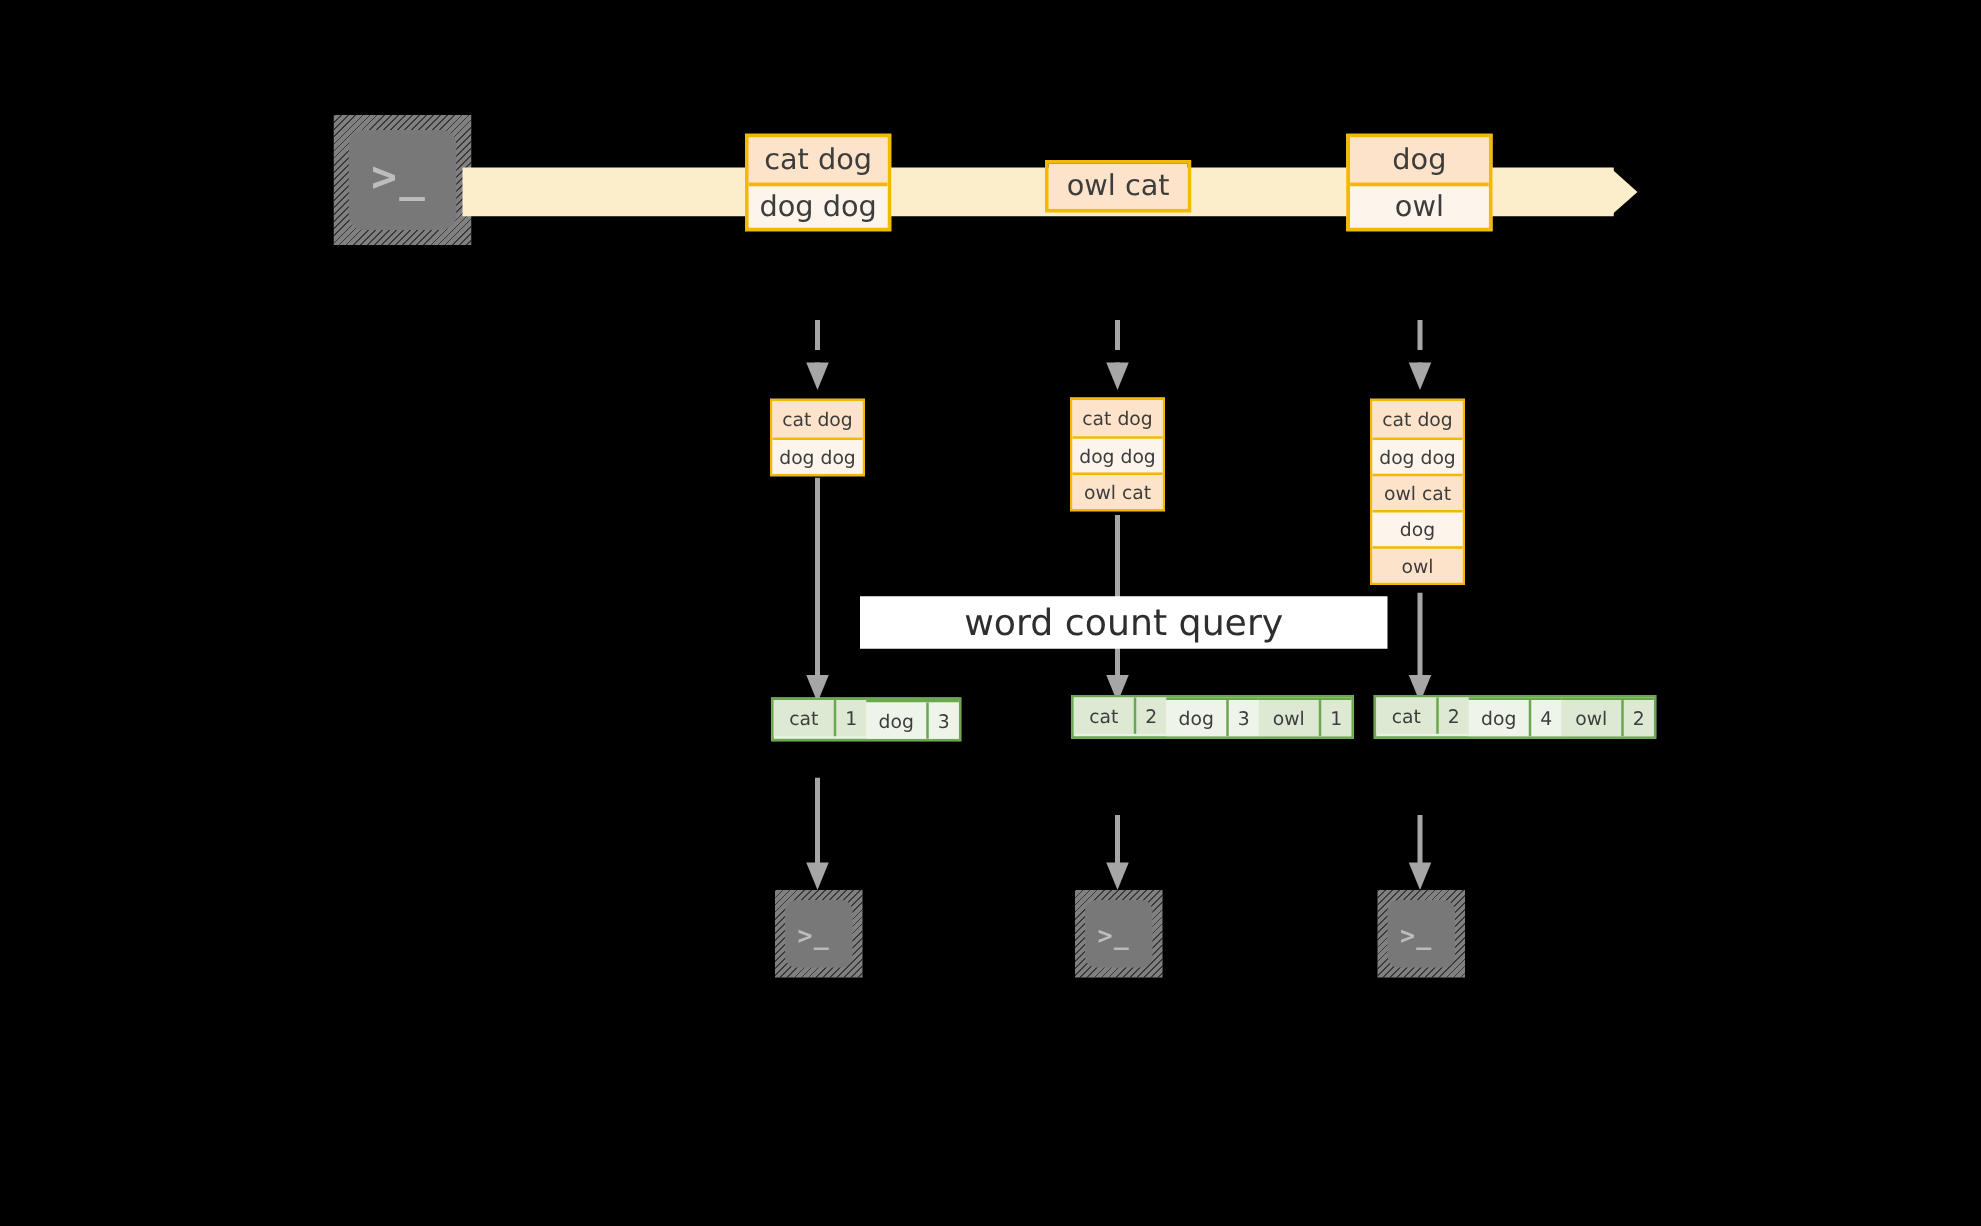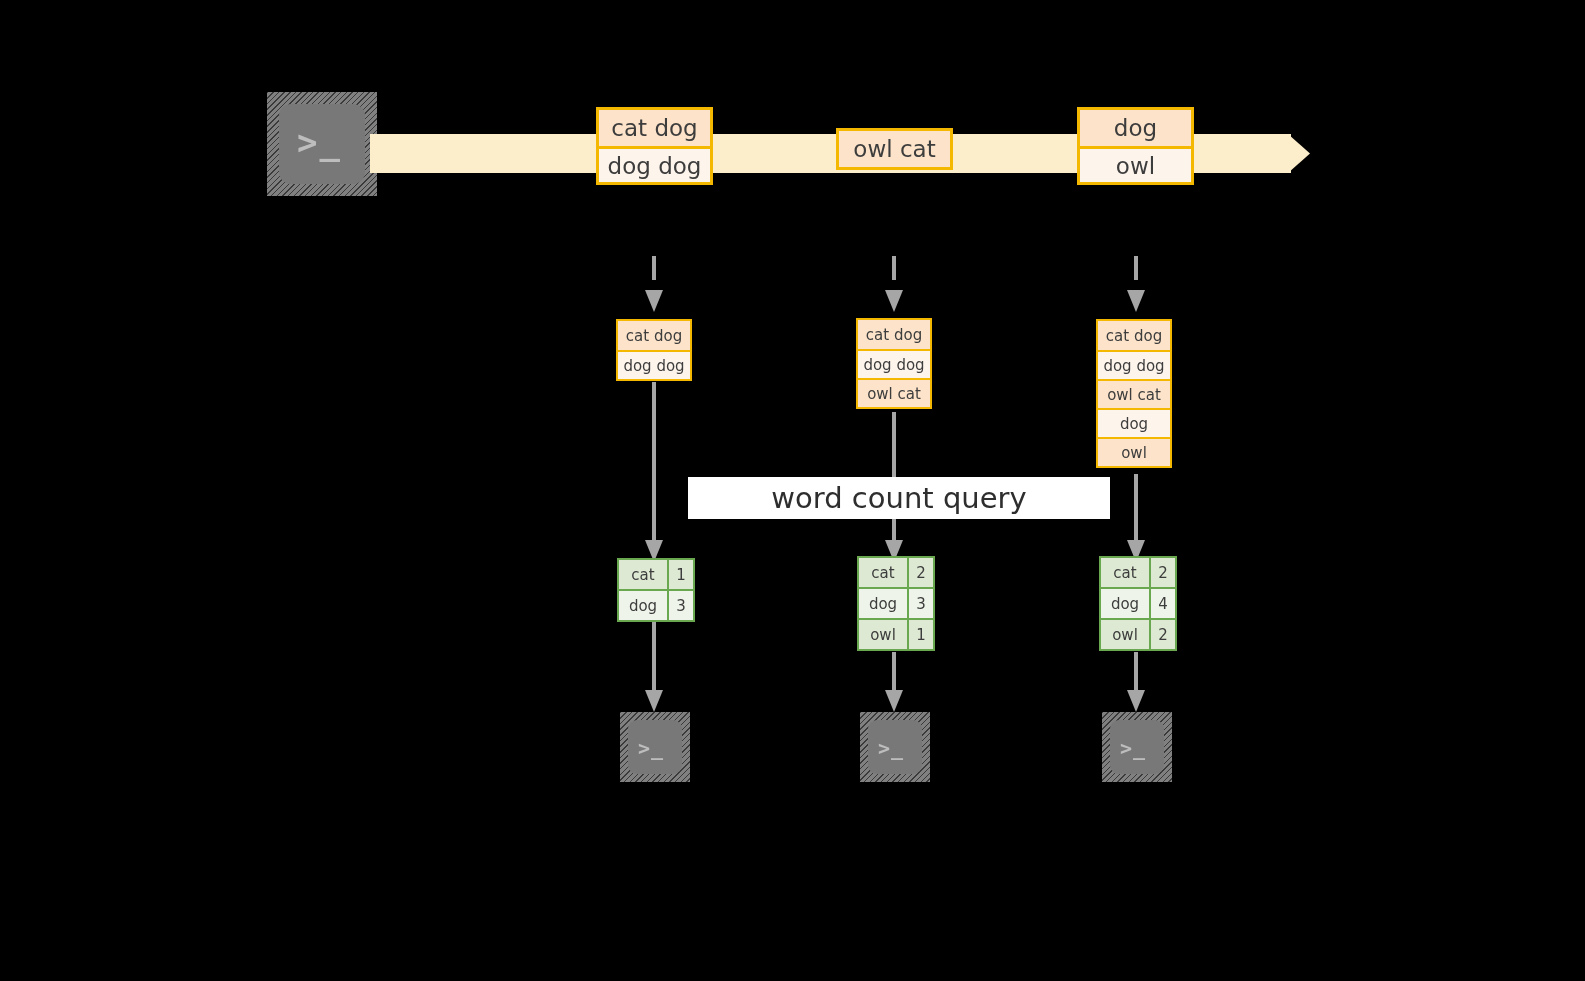--- a/index.html
+++ b/index.html
@@ -88,21 +88,21 @@
   .obox-small .cell { height: 29px; font-size: 15px; }
   .obox-small .cell + .cell { border-top: 2px solid #f5b800; }
 
   
   .gtable {
     position: absolute;
     box-sizing: border-box;
     border: 2px solid #6aa84f;
     background: #eaf2e3;
     display: flex;
-    flex-direction: column;
+    flex-direction: row;
   }
   .gtable .grow {
     display: flex;
     height: 29px;
   }
   .gtable .grow + .grow { border-top: 2px solid #6aa84f; }
   .gtable .gc {
     box-sizing: border-box;
     display: flex;
     align-items: center;

